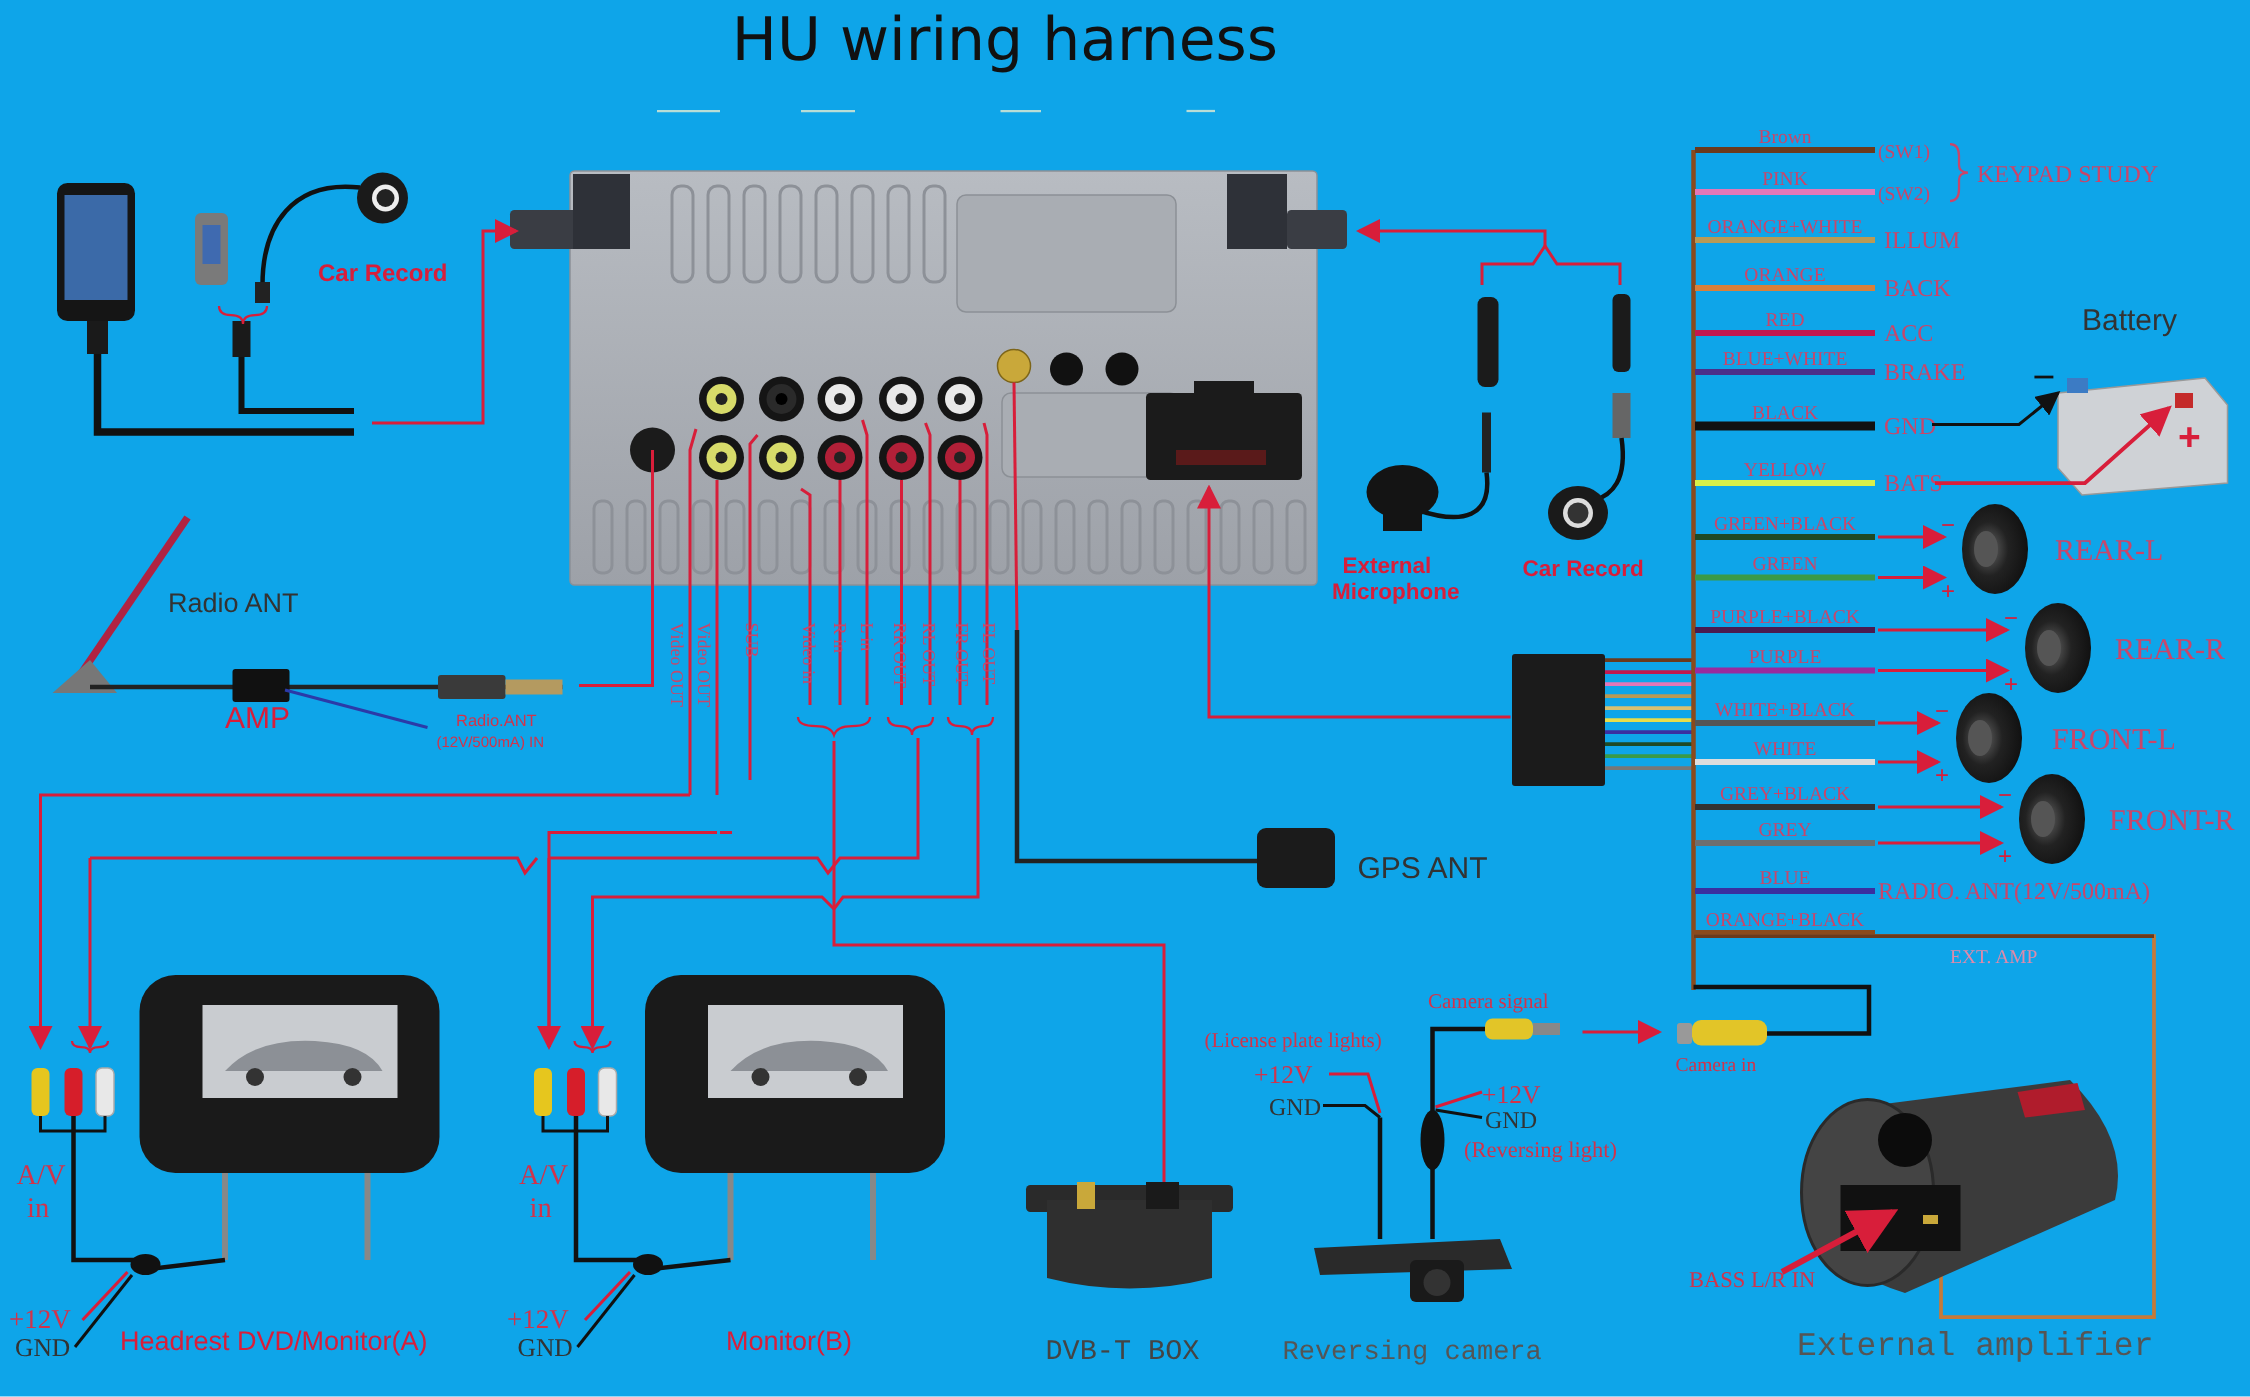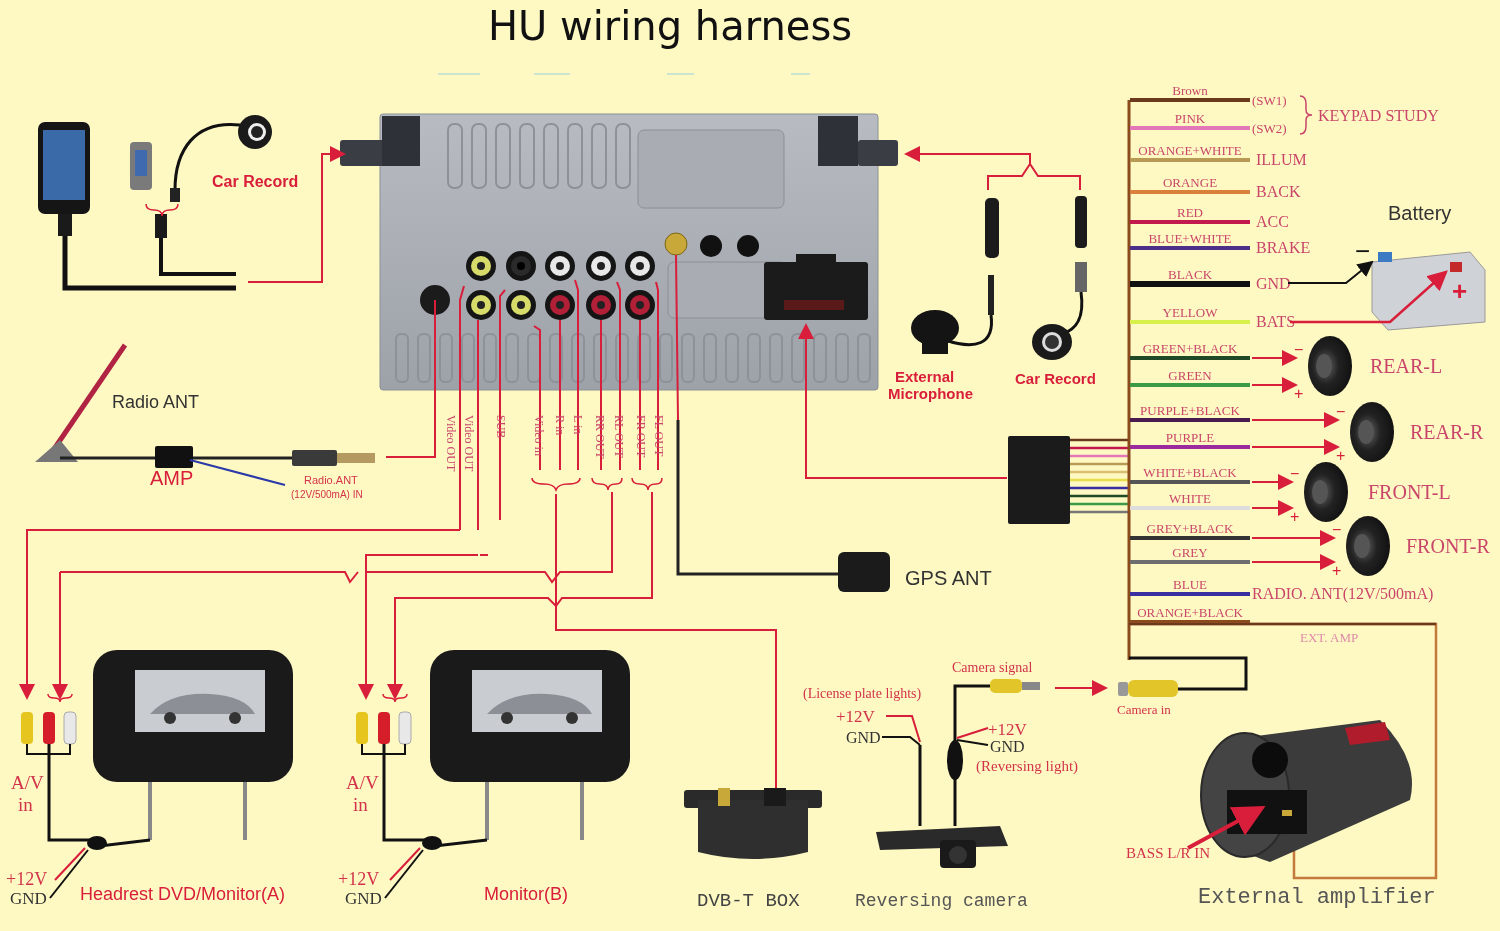--- a/index.html
+++ b/index.html
@@ -1,16 +1,16 @@
 <!DOCTYPE html>
 <html><head>
 <meta charset="utf-8">
 <style>
   html, body { margin: 0; padding: 0; background: #ffffff; }
-  #stage { position: relative; width: 1500px; height: 931px; overflow: hidden; background: #fef9c3; font-family: "Liberation Sans", sans-serif; }
+  #stage { position: relative; width: 1500px; height: 931px; overflow: hidden; background: #0ea5e9; font-family: "Liberation Sans", sans-serif; }
   svg { position: absolute; left: 0; top: 0; }
   .title { font-family: "DejaVu Sans", sans-serif; font-size: 40px; fill: #111; }
   .serif-red { font-family: "Liberation Serif", serif; fill: #d2334a; }
   .sans-red { font-family: "Liberation Sans", sans-serif; fill: #d81e3a; font-weight: bold; }
   .sans-dark { font-family: "Liberation Sans", sans-serif; fill: #333; }
   .wire-lbl { font-family: "Liberation Serif", serif; font-size: 13px; fill: #c9466a; }
   .func-lbl { font-family: "Liberation Serif", serif; font-size: 16px; fill: #c9466a; }
   .spk-lbl { font-family: "Liberation Serif", serif; font-size: 20px; fill: #c9466a; }
   .port-lbl { font-family: "Liberation Serif", serif; font-size: 12px; fill: #c9466a; }
   .red { stroke: #d81e3a; fill: none; stroke-width: 2; }

